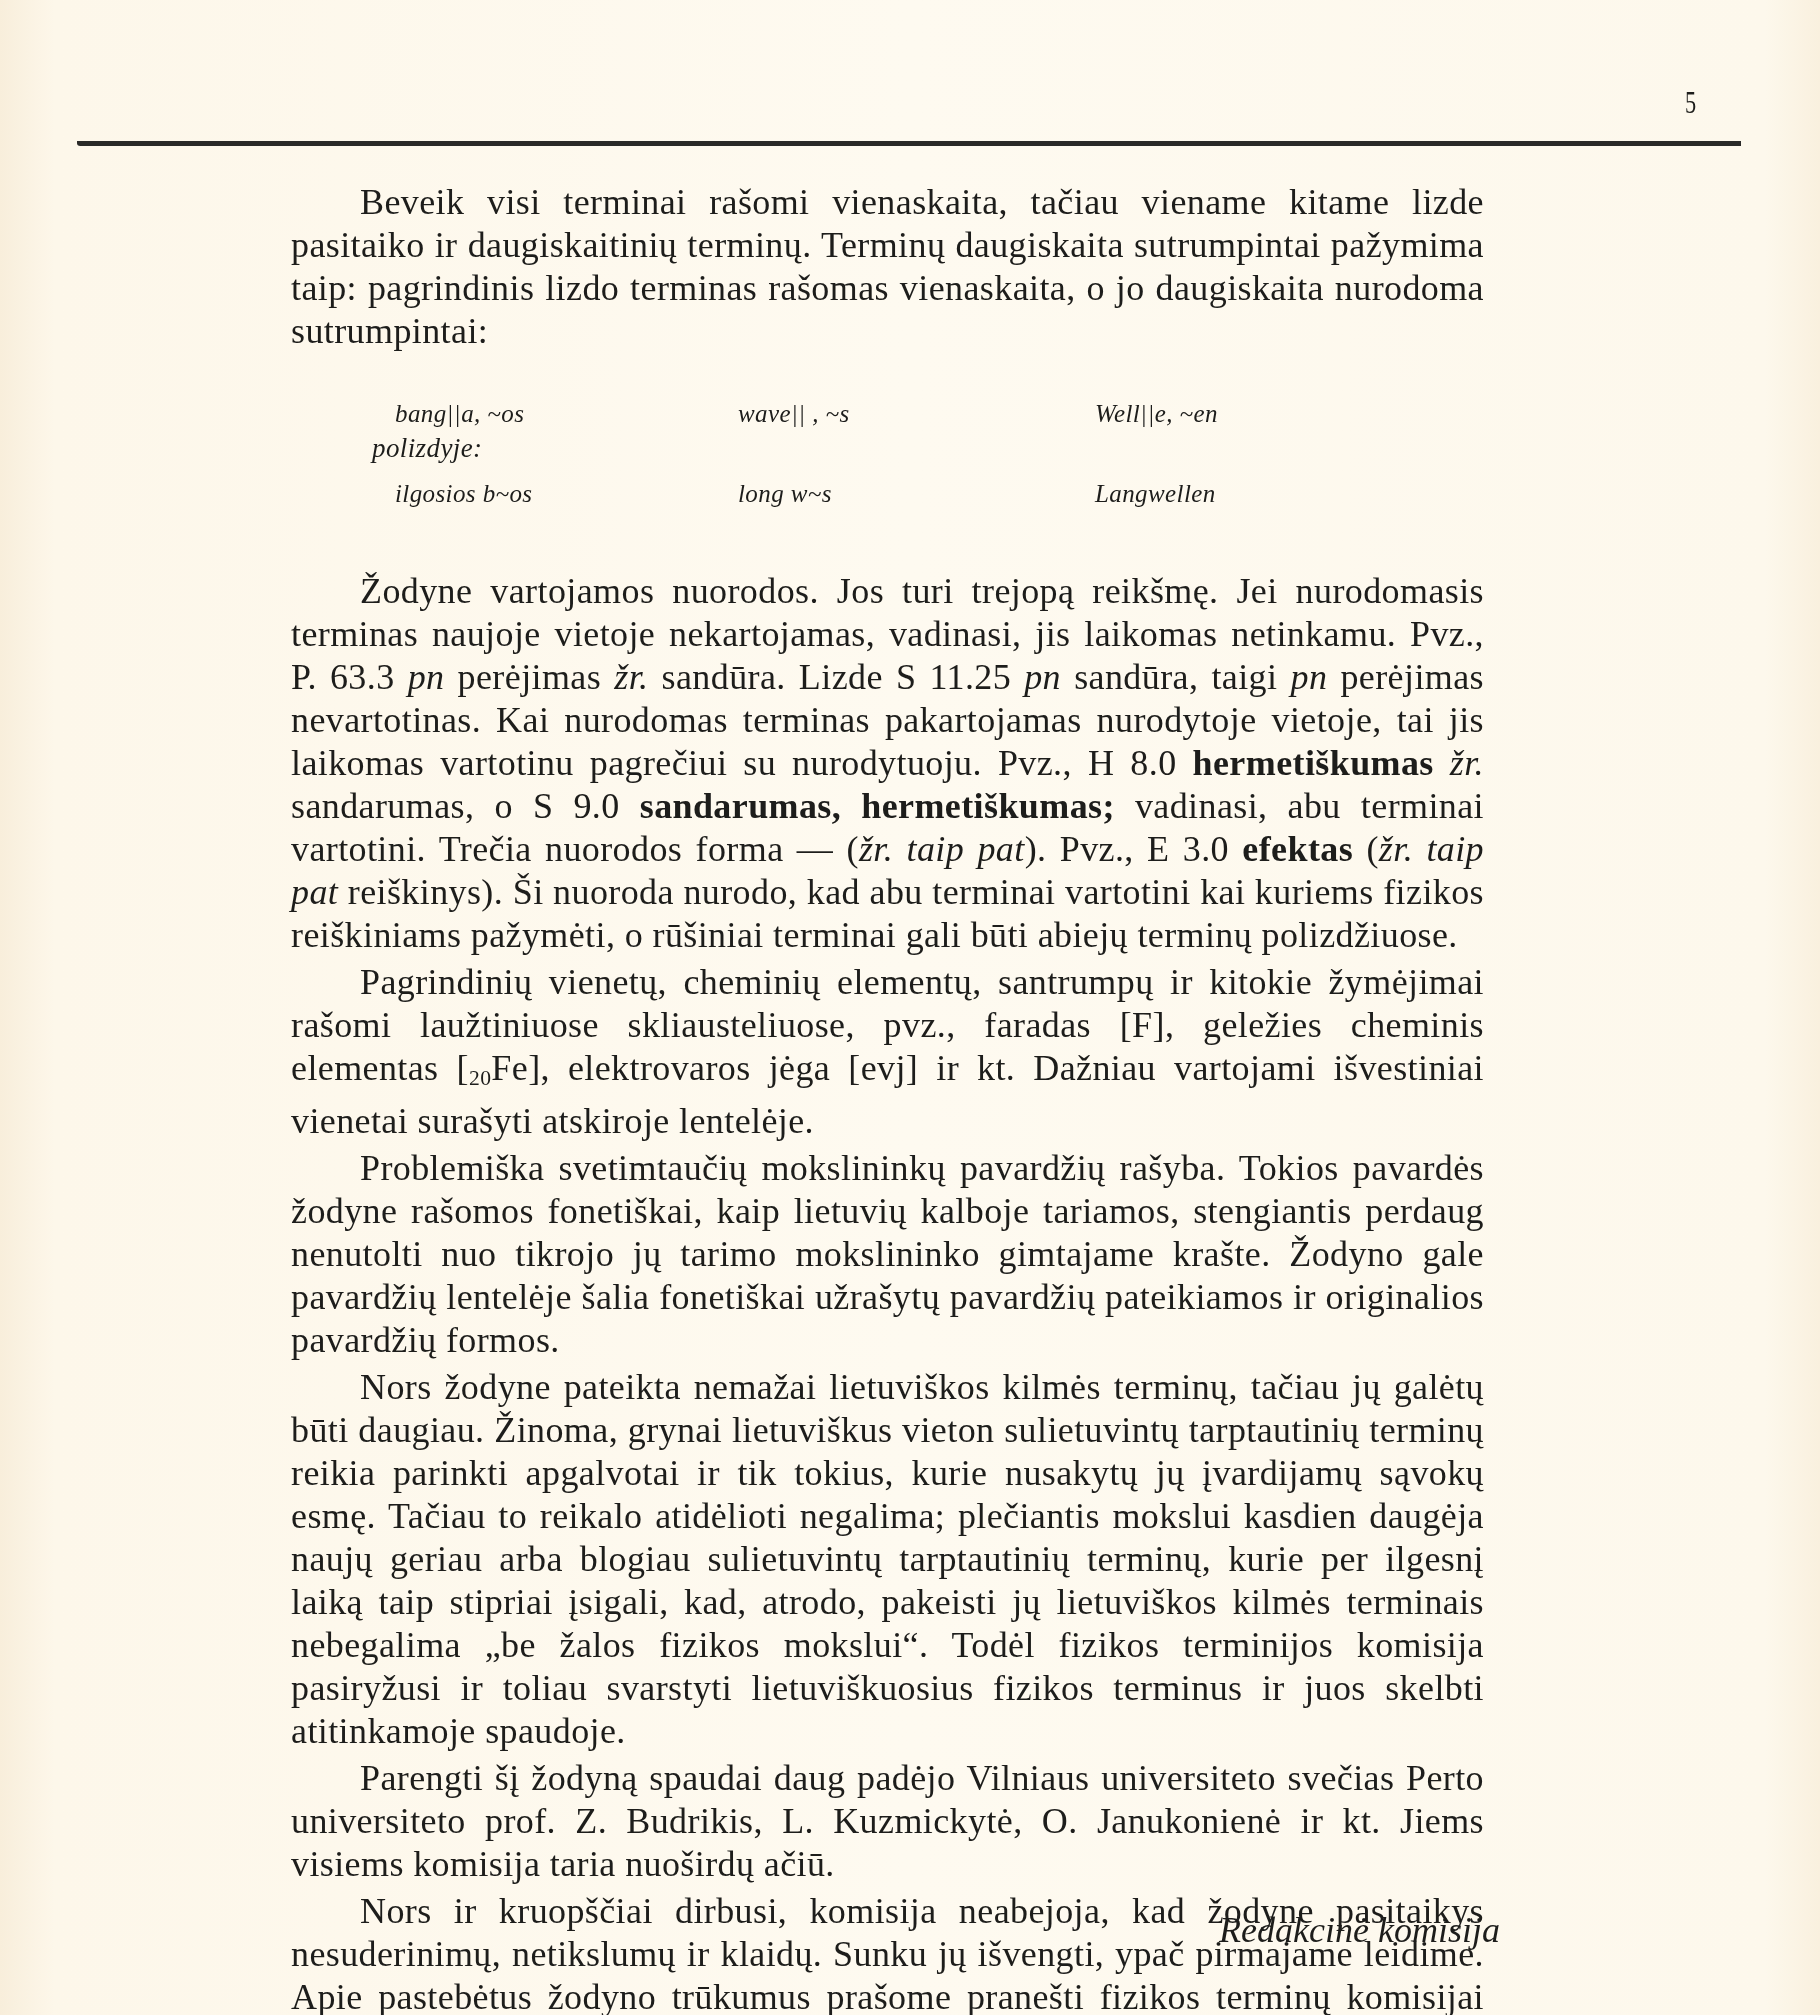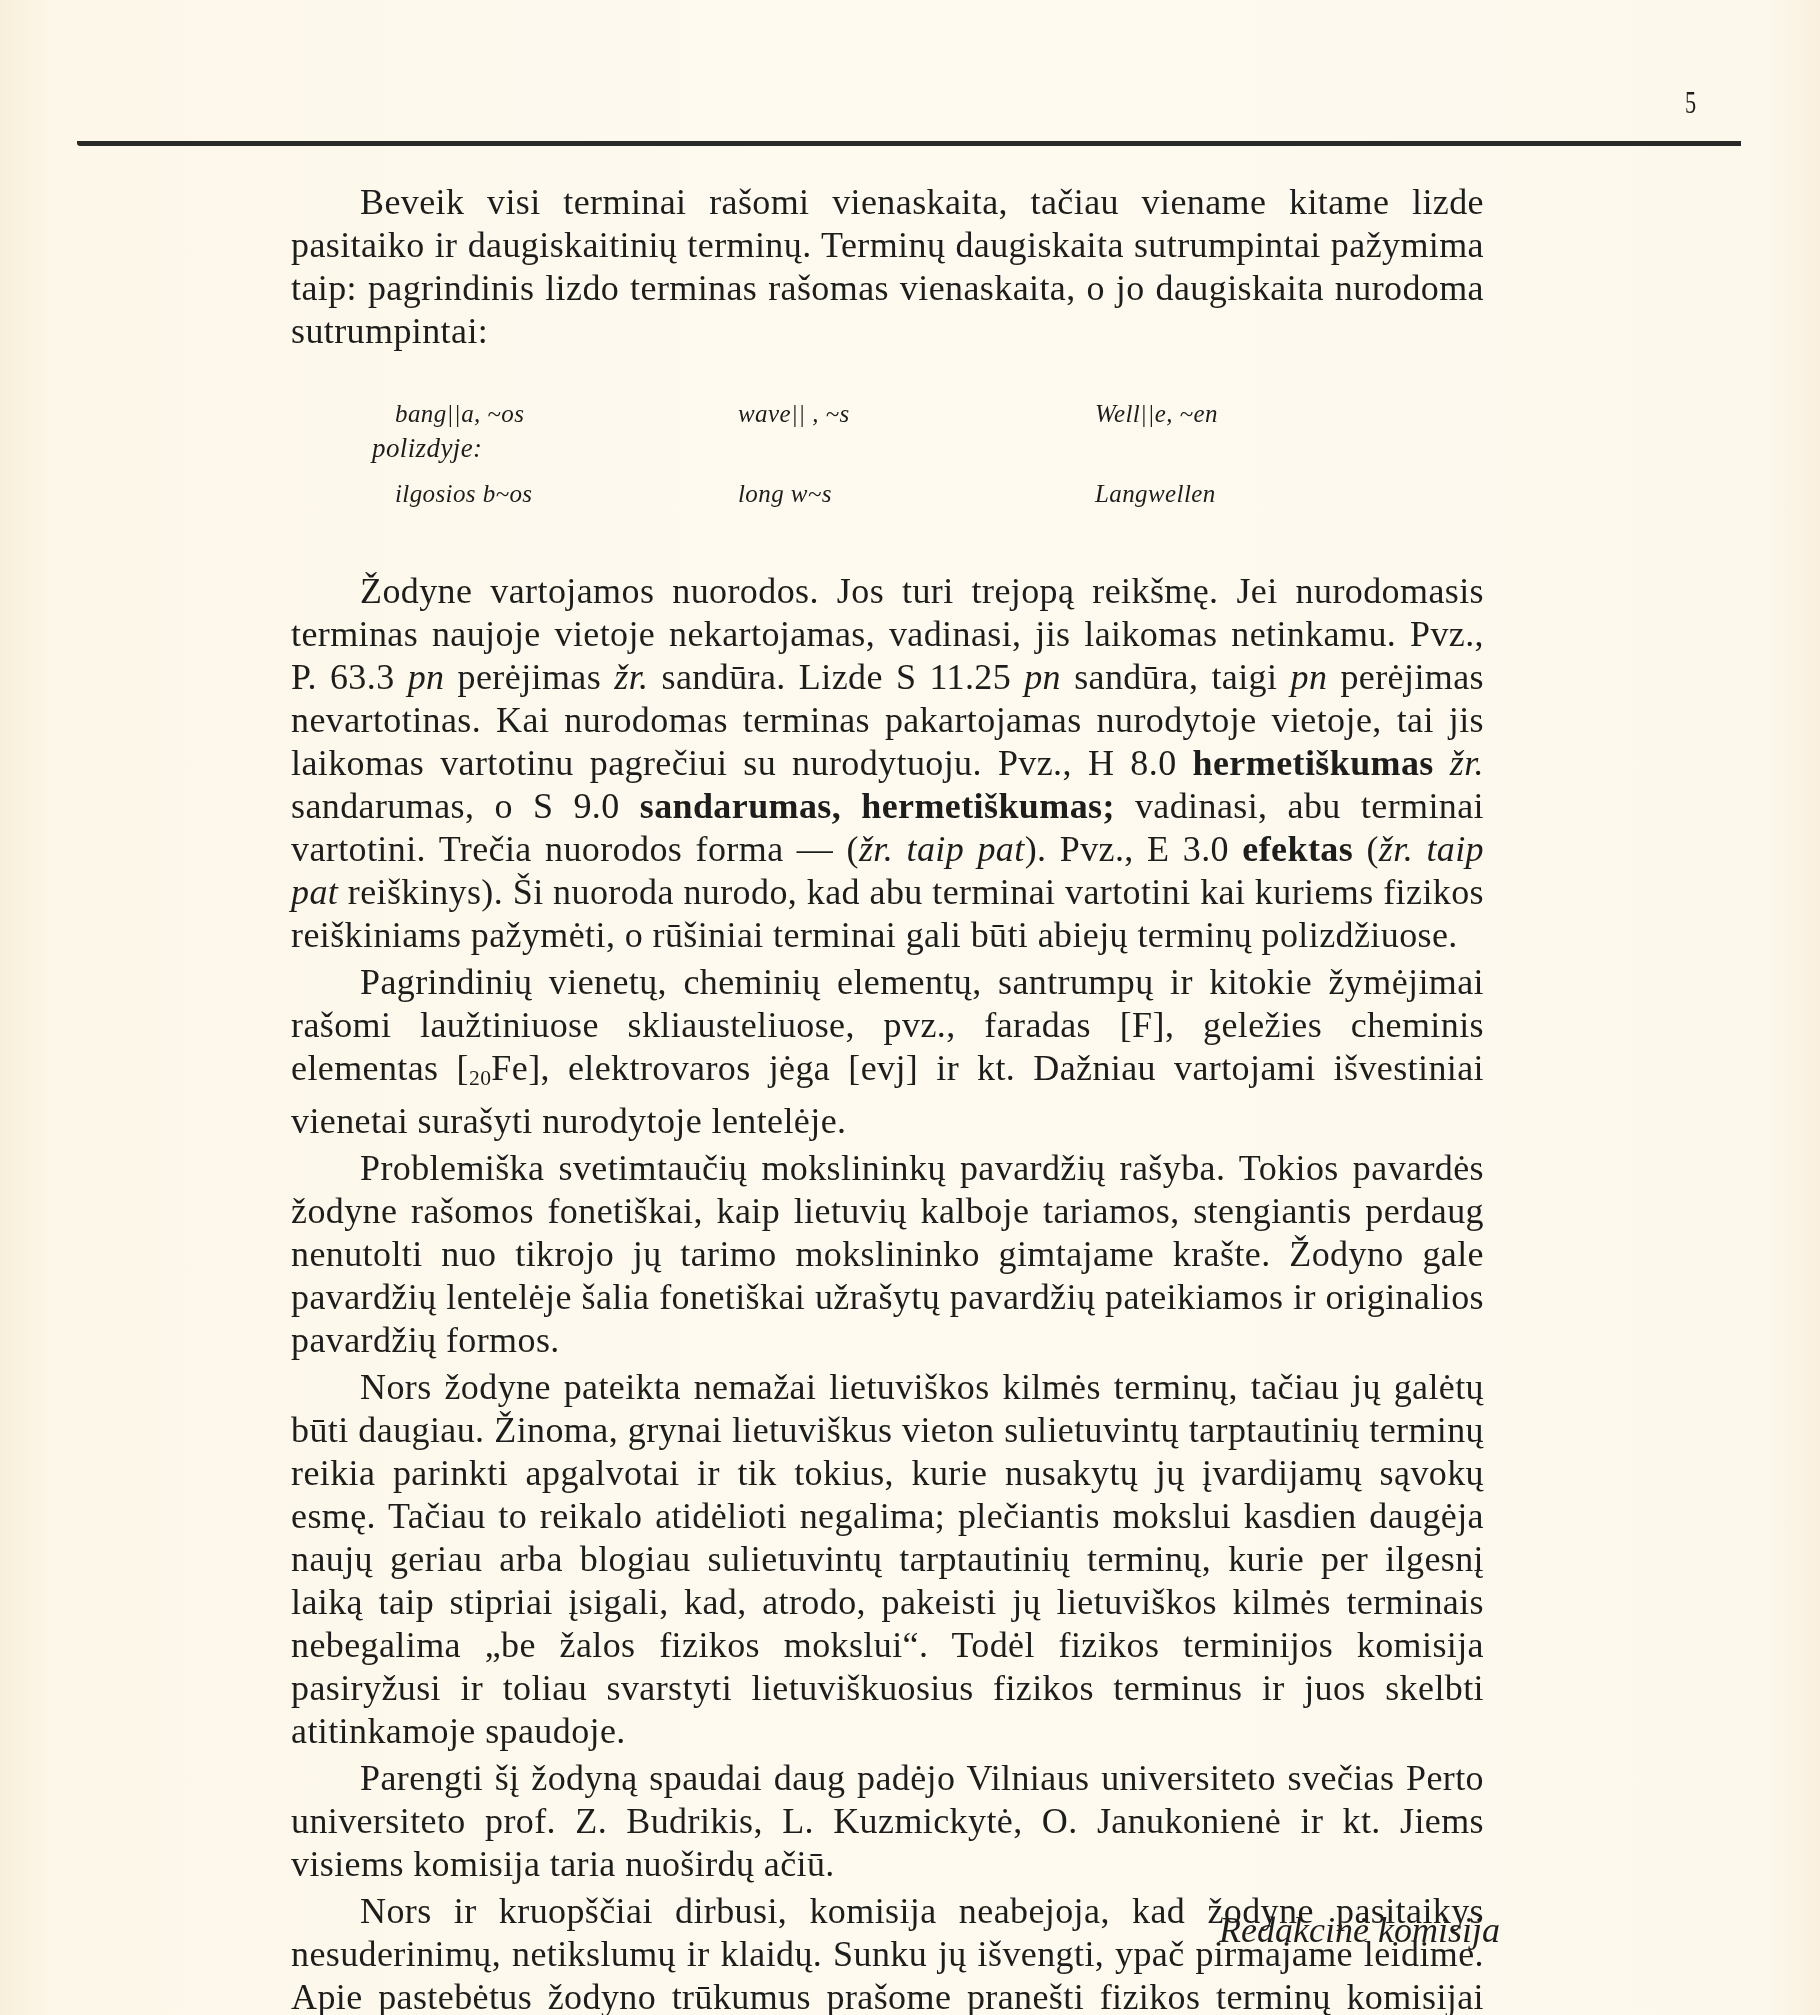--- a/index.html
+++ b/index.html
@@ -96,21 +96,21 @@
       <span class="ex-cell ex-col3 ex-row1">Well||e, ~en</span>
       <span class="ex-cell ex-label">polizdyje:</span>
       <span class="ex-cell ex-col1 ex-row2">ilgosios b~os</span>
       <span class="ex-cell ex-col2 ex-row2">long w~s</span>
       <span class="ex-cell ex-col3 ex-row2">Langwellen</span>
     </div>
 
 
     <p><span>Žodyne vartojamos nuorodos. Jos turi trejopą reikšmę. Jei nurodomasis terminas naujoje vietoje nekartojamas, vadinasi, jis laikomas netinkamu. Pvz., P. 63.3 </span><i>pn</i><span> perėjimas </span><i>žr.</i><span> sandūra. Lizde S 11.25 </span><i>pn</i><span> sandūra, taigi </span><i>pn</i><span> perėjimas nevartotinas. Kai nurodomas terminas pakartojamas nurodytoje vietoje, tai jis laikomas vartotinu pagrečiui su nurodytuoju. Pvz., H 8.0 </span><b>hermetiškumas</b><span> </span><i>žr.</i><span> sandarumas, o S 9.0 </span><b>sandarumas, hermetiškumas;</b><span> vadinasi, abu terminai vartotini. Trečia nuorodos forma — (</span><i>žr. taip pat</i><span>). Pvz., E 3.0 </span><b>efektas</b><span> (</span><i>žr. taip pat</i><span> reiškinys). Ši nuoroda nurodo, kad abu terminai vartotini kai kuriems fizikos reiškiniams pažymėti, o rūšiniai terminai gali būti abiejų terminų polizdžiuose.</span></p>
 
-    <p><span>Pagrindinių vienetų, cheminių elementų, santrumpų ir kitokie žymėjimai rašomi laužtiniuose skliausteliuose, pvz., faradas [F], geležies cheminis elementas [</span><sub>20</sub><span>Fe], elektrovaros jėga [evj] ir kt. Dažniau vartojami išvestiniai vienetai surašyti nurodytoje lentelėje.</span></p>
+    <p><span>Pagrindinių vienetų, cheminių elementų, santrumpų ir kitokie žymėjimai rašomi laužtiniuose skliausteliuose, pvz., faradas [F], geležies cheminis elementas [</span><sub>20</sub><span>Fe], elektrovaros jėga [evj] ir kt. Dažniau vartojami išvestiniai vienetai surašyti atskiroje lentelėje.</span></p>
 
     <p>Problemiška svetimtaučių mokslininkų pavardžių rašyba. Tokios pavardės žodyne rašomos fonetiškai, kaip lietuvių kalboje tariamos, stengiantis perdaug nenutolti nuo tikrojo jų tarimo mokslininko gimtajame krašte. Žodyno gale pavardžių lentelėje šalia fonetiškai užrašytų pavardžių pateikiamos ir originalios pavardžių formos.</p>
 
     <p>Nors žodyne pateikta nemažai lietuviškos kilmės terminų, tačiau jų galėtų būti daugiau. Žinoma, grynai lietuviškus vieton sulietuvintų tarptautinių terminų reikia parinkti apgalvotai ir tik tokius, kurie nusakytų jų įvardijamų sąvokų esmę. Tačiau to reikalo atidėlioti negalima; plečiantis mokslui kasdien daugėja naujų geriau arba blogiau sulietuvintų tarptautinių terminų, kurie per ilgesnį laiką taip stipriai įsigali, kad, atrodo, pakeisti jų lietuviškos kilmės terminais nebegalima „be žalos fizikos mokslui“. Todėl fizikos terminijos komisija pasiryžusi ir toliau svarstyti lietuviškuosius fizikos terminus ir juos skelbti atitinkamoje spaudoje.</p>
 
     <p>Parengti šį žodyną spaudai daug padėjo Vilniaus universiteto svečias Perto universiteto prof. Z. Budrikis, L. Kuzmickytė, O. Janukonienė ir kt. Jiems visiems komisija taria nuoširdų ačiū.</p>
 
     <p>Nors ir kruopščiai dirbusi, komisija neabejoja, kad žodyne pasitaikys nesuderinimų, netikslumų ir klaidų. Sunku jų išvengti, ypač pirmajame leidime. Apie pastebėtus žodyno trūkumus prašome pranešti fizikos terminų komisijai šiuo adresu: 232000 Vilnius, K. Poželos 58, Fizikos terminų komisijai. Iš anksto dėkojame.</p>
   </div>
 

